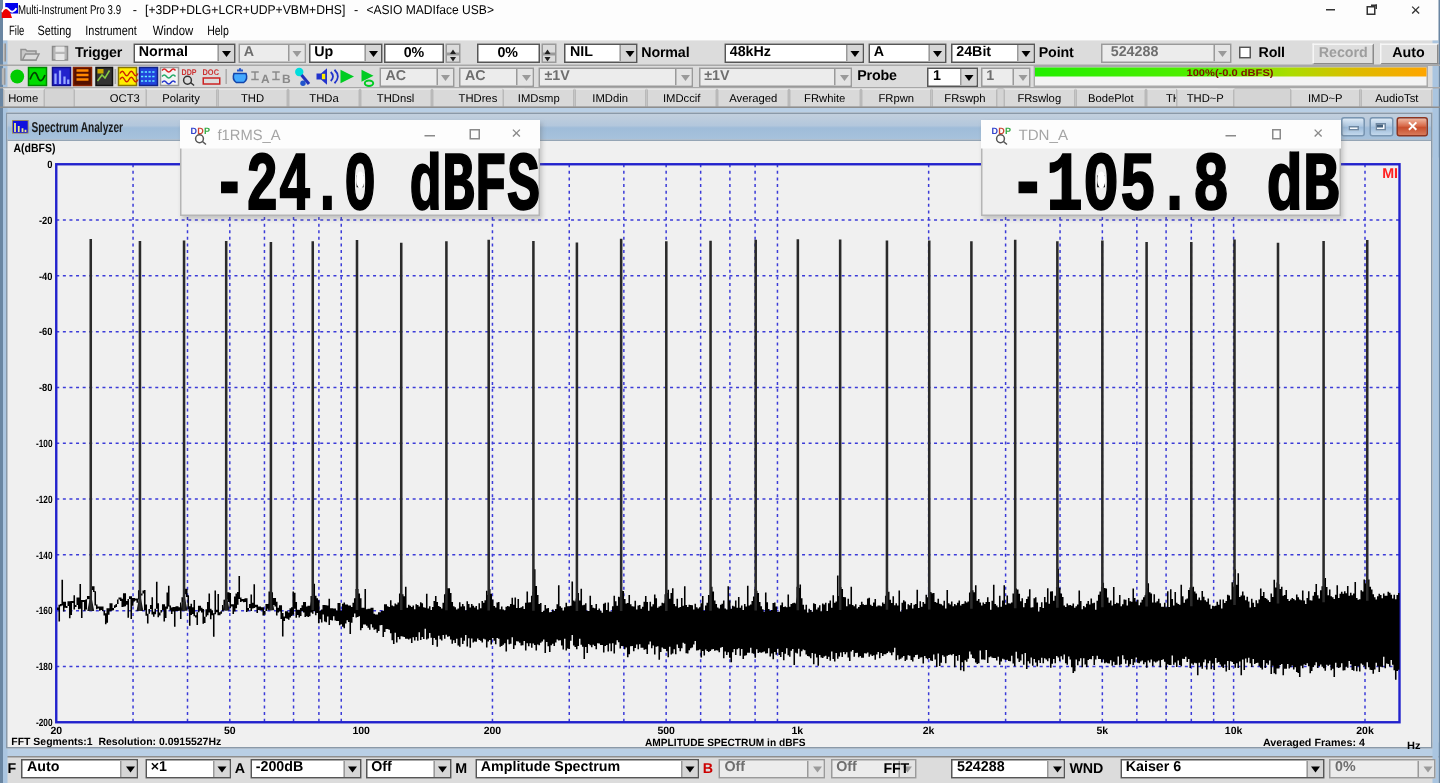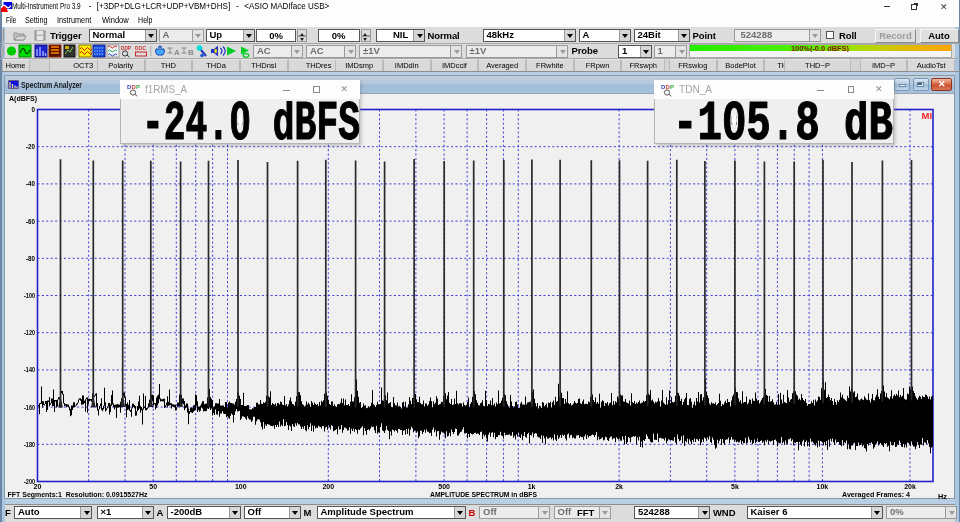--- a/index.html
+++ b/index.html
@@ -67,21 +67,21 @@
 <div class="ab" style="left:256px;top:29px;width:40px;height:13px;background:#fff;border:1px solid #565656;font-weight:bold;font-size:9.5px;line-height:11px;text-align:center">0%</div>
 <div class="ab" style="left:297px;top:29px;width:10px;height:6.5px;background:#dcdcdc;border:1px solid #9a9a9a"></div>
 <div class="ab" style="left:297px;top:35.5px;width:10px;height:6.5px;background:#dcdcdc;border:1px solid #9a9a9a"></div>
 <div class="ab" style="left:299.8px;top:30.8px;width:0;height:0;border:2.2px solid transparent;border-bottom:3px solid #222"></div>
 <div class="ab" style="left:299.8px;top:37.8px;width:0;height:0;border:2.2px solid transparent;border-top:3px solid #222"></div>
 <div class="ab" style="left:317.5px;top:29px;width:42px;height:13px;background:#fff;border:1px solid #565656;font-weight:bold;font-size:9.5px;line-height:11px;text-align:center">0%</div>
 <div class="ab" style="left:360.5px;top:29px;width:10px;height:6.5px;background:#dcdcdc;border:1px solid #9a9a9a"></div>
 <div class="ab" style="left:360.5px;top:35.5px;width:10px;height:6.5px;background:#dcdcdc;border:1px solid #9a9a9a"></div>
 <div class="ab" style="left:363.3px;top:30.8px;width:0;height:0;border:2.2px solid transparent;border-bottom:3px solid #222"></div>
 <div class="ab" style="left:363.3px;top:37.8px;width:0;height:0;border:2.2px solid transparent;border-top:3px solid #222"></div>
-<div class="cb" style="left:376px;top:29px;width:49px;padding-left:16px">NIL<span class="ar"></span></div>
+<div class="cb" style="left:376px;top:29px;width:49px;padding-left:3px">NIL<span class="ar"></span></div>
 <div class="lbl" style="left:427.5px;top:29.5px">Normal</div>
 <div class="cb" style="left:482.5px;top:29px;width:93px;padding-left:3px">48kHz<span class="ar"></span></div>
 <div class="cb" style="left:578.5px;top:29px;width:52px;padding-left:3px">A<span class="ar"></span></div>
 <div class="cb" style="left:633.5px;top:29px;width:56px;padding-left:3px">24Bit<span class="ar"></span></div>
 <div class="lbl" style="left:692.5px;top:29.5px">Point</div>
 <div class="cb dis" style="left:733.5px;top:29px;width:87px;padding-left:6px">524288<span class="ar"></span></div>
 <div class="ab" style="left:826px;top:30.5px;width:8px;height:8px;background:#fff;border:1px solid #555"></div>
 <div class="lbl" style="left:839px;top:29.5px">Roll</div>
 <div class="btn" style="left:875px;top:28.5px;width:41px;color:#9d9d9d">Record</div>
 <div class="btn" style="left:919.5px;top:28.5px;width:39px;color:#000">Auto</div>
@@ -157,21 +157,21 @@
 <div class="tab" style="left:335.3px;width:47.7px">IMDsmp</div>
 <div class="tab" style="left:382.9px;width:47.7px">IMDdin</div>
 <div class="tab" style="left:430.6px;width:47.7px">IMDccif</div>
 <div class="tab" style="left:478.3px;width:47.7px">Averaged</div>
 <div class="tab" style="left:526.0px;width:47.7px">FRwhite</div>
 <div class="tab" style="left:573.7px;width:47.7px">FRpwn</div>
 <div class="tab" style="left:621.3px;width:44px">FRswph</div>
 <div class="tab" style="left:669.0px;width:47.7px">FRswlog</div>
 <div class="tab" style="left:716.7px;width:47.7px">BodePlot</div>
 <div class="tab" style="left:764.4px;width:47.7px">THD~f</div>
-<div class="tab" style="left:784px;width:67px">THD~P</div>
+<div class="tab" style="left:784px;width:39px">THD~P</div>
 <div class="tab" style="left:859.7px;width:47.7px">IMD~P</div>
 <div class="tab" style="left:907.4px;width:47.7px">AudioTst</div>
 <div class="ab" style="left:0;top:71.3px;width:960px;height:0.9px;background:#8e8e8e"></div>
 <div class="ab" style="left:4px;top:74.5px;width:950.5px;height:424px;border:1px solid #8a99a8;background:#f0f0f0"></div>
 <div class="ab" style="left:5px;top:75.5px;width:948.5px;height:17px;background:linear-gradient(180deg,#c2cfdd 0%,#b3c7dc 45%,#9fbcd9 55%,#a7c2dc 100%)"></div>
 <div class="ab" style="left:5px;top:92.5px;width:948.5px;height:1px;background:#95a5b5"></div>
 <svg class="ab" style="left:8px;top:80px" width="11" height="9" viewBox="0 0 11 9">
       <rect width="11" height="9" fill="#1111dd" stroke="#bbaa44"></rect>
       <path d="M2 8V2M4.5 8V4M7 8V5.5M9 8V6.5" stroke="#eeee88" stroke-width="1.2"></path>
     </svg>
@@ -265,17 +265,17 @@
 <div class="cb" style="left:14px;top:505.5px;width:78px">Auto<span class="ar"></span></div>
 <div class="cb" style="left:96.5px;top:505.5px;width:57px">×1<span class="ar"></span></div>
 <div class="lbl" style="left:156.5px;top:507px">A</div>
 <div class="cb" style="left:166.5px;top:505.5px;width:74px">-200dB<span class="ar"></span></div>
 <div class="cb" style="left:243.5px;top:505.5px;width:57px">Off<span class="ar"></span></div>
 <div class="lbl" style="left:303.5px;top:507px">M</div>
 <div class="cb" style="left:316.5px;top:505.5px;width:149px">Amplitude Spectrum<span class="ar"></span></div>
 <div class="lbl" style="left:468.5px;top:507px;color:#cc0000">B</div>
 <div class="cb dis" style="left:479px;top:505.5px;width:71px">Off<span class="ar"></span></div>
 <div class="cb dis" style="left:553.5px;top:505.5px;width:57px">Off<span class="ar"></span></div>
-<div class="lbl" style="left:577px;top:507px">FFT</div>
+<div class="lbl" style="left:589px;top:507px">FFT</div>
 <div class="cb" style="left:634px;top:505.5px;width:76px">524288<span class="ar"></span></div>
 <div class="lbl" style="left:713px;top:507px">WND</div>
 <div class="cb" style="left:746.5px;top:505.5px;width:136px">Kaiser 6<span class="ar"></span></div>
 <div class="cb dis" style="left:886px;top:505.5px;width:71px">0%<span class="ar"></span></div>
 </div>
 </body></html>

